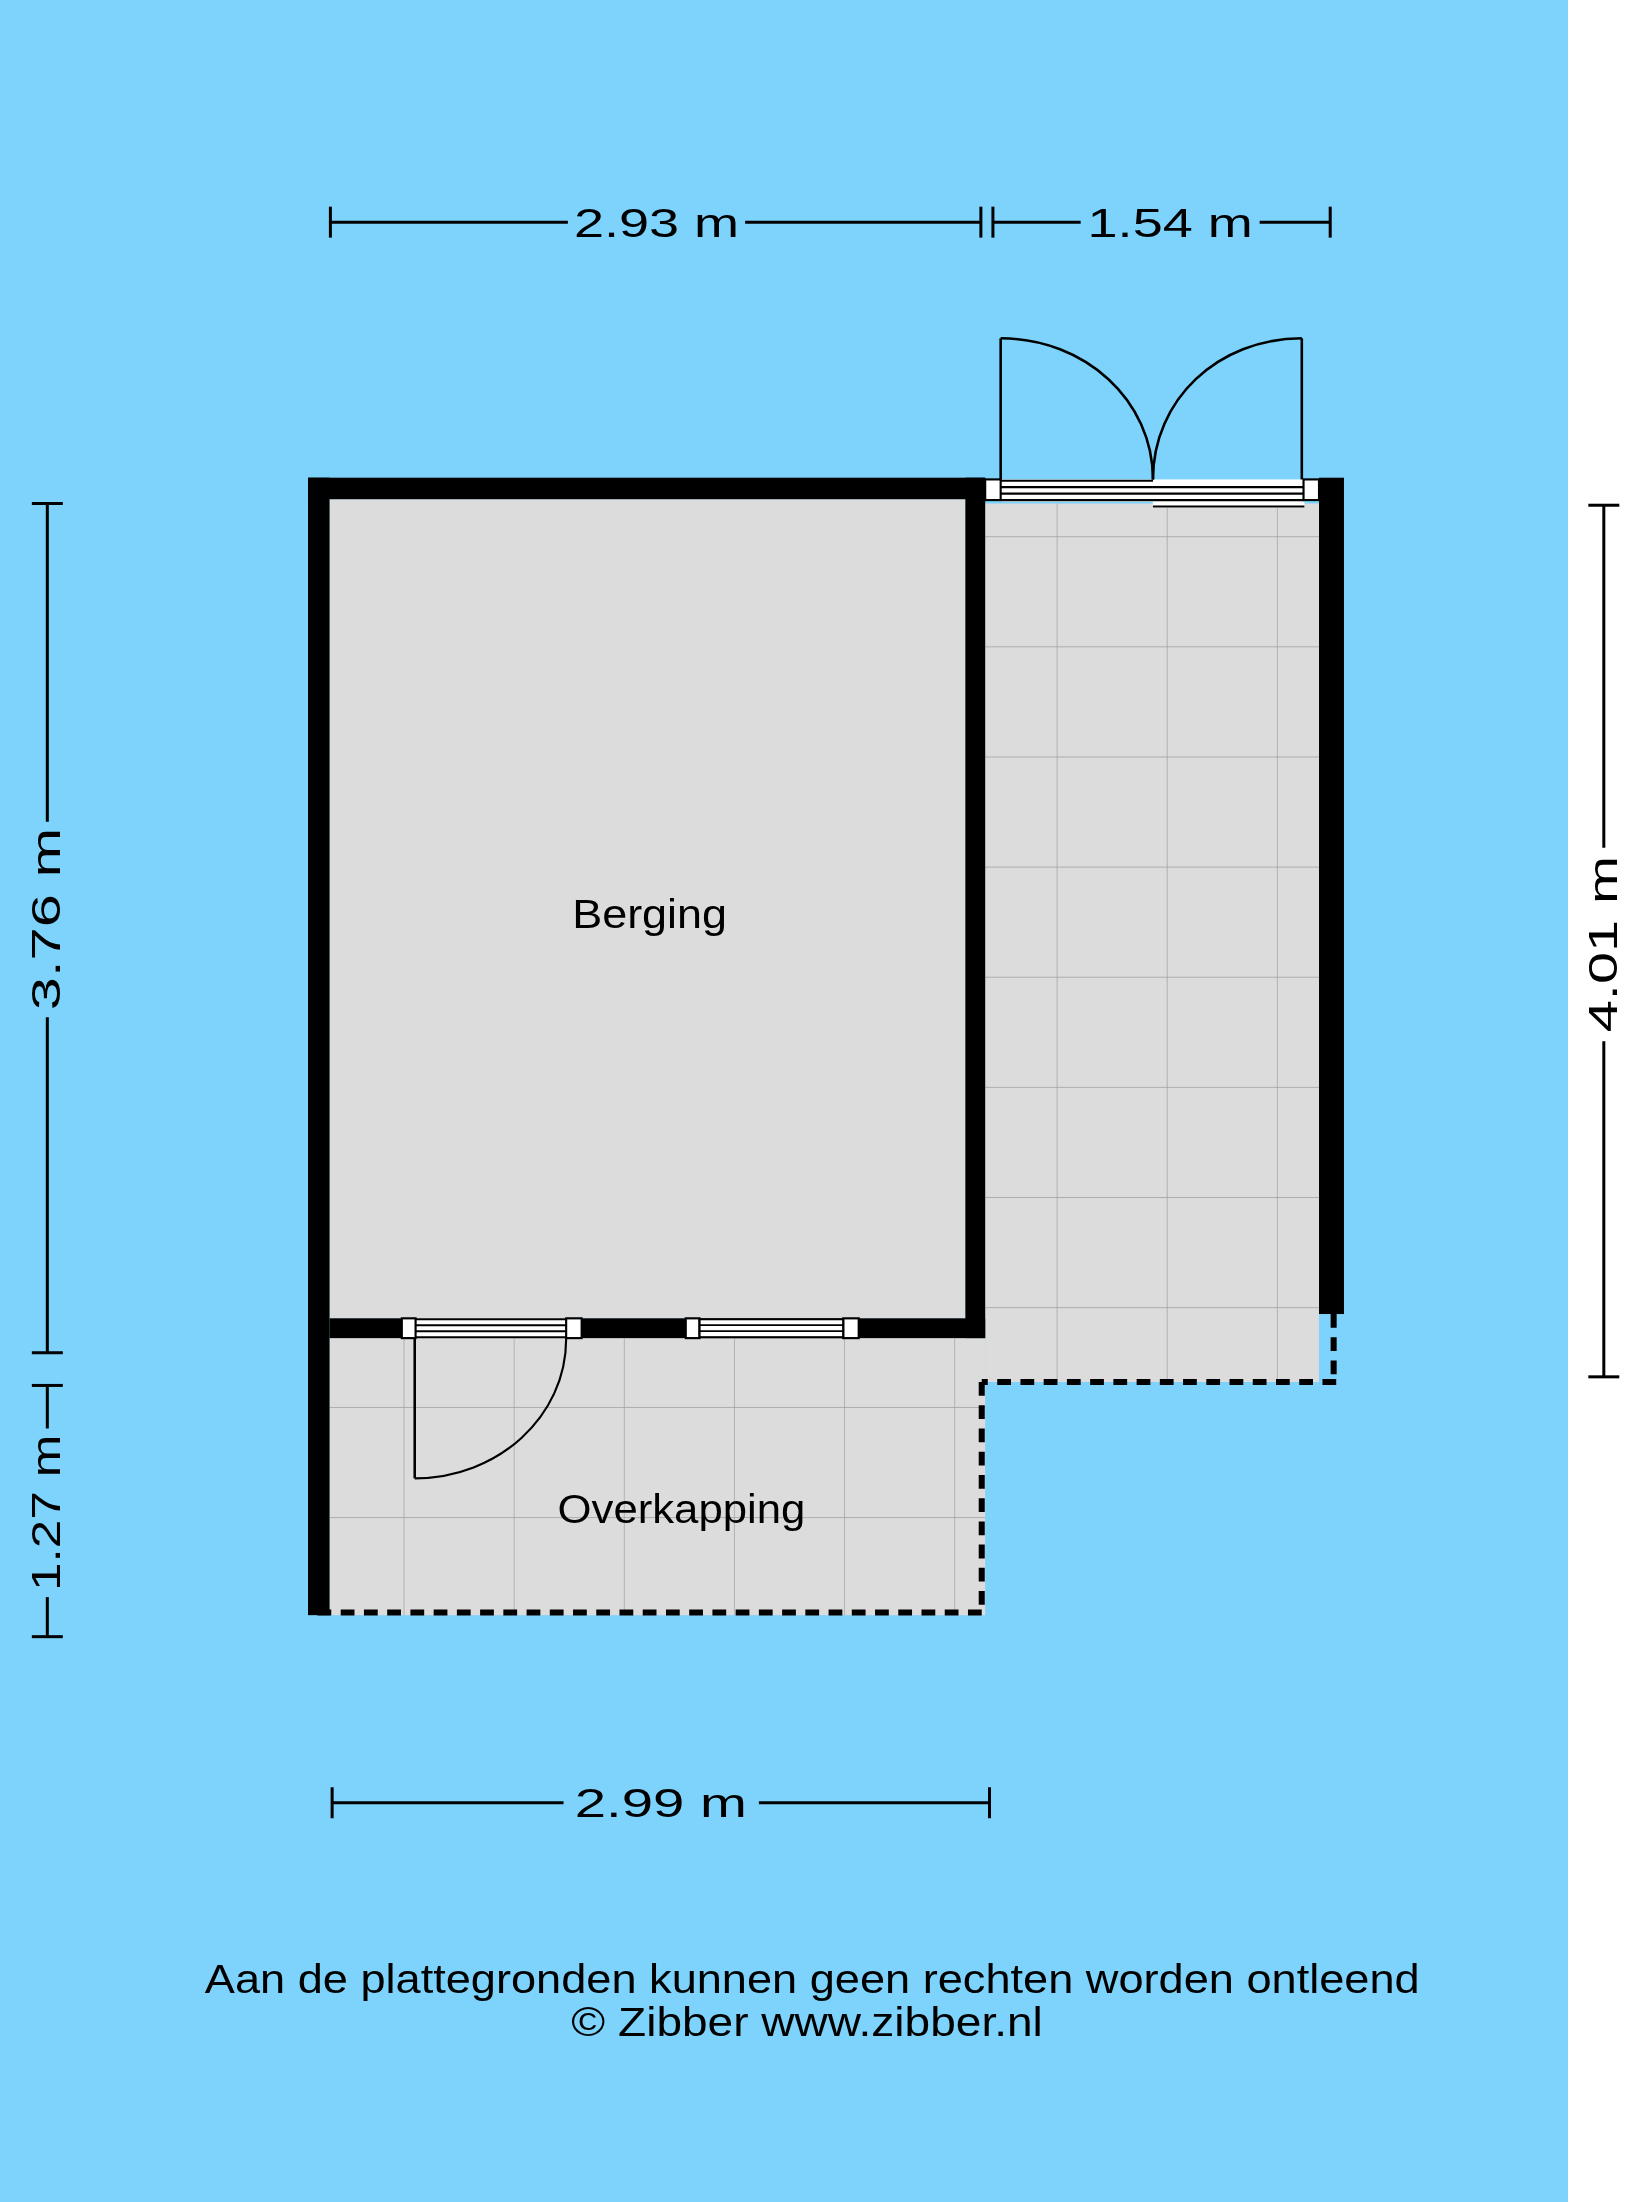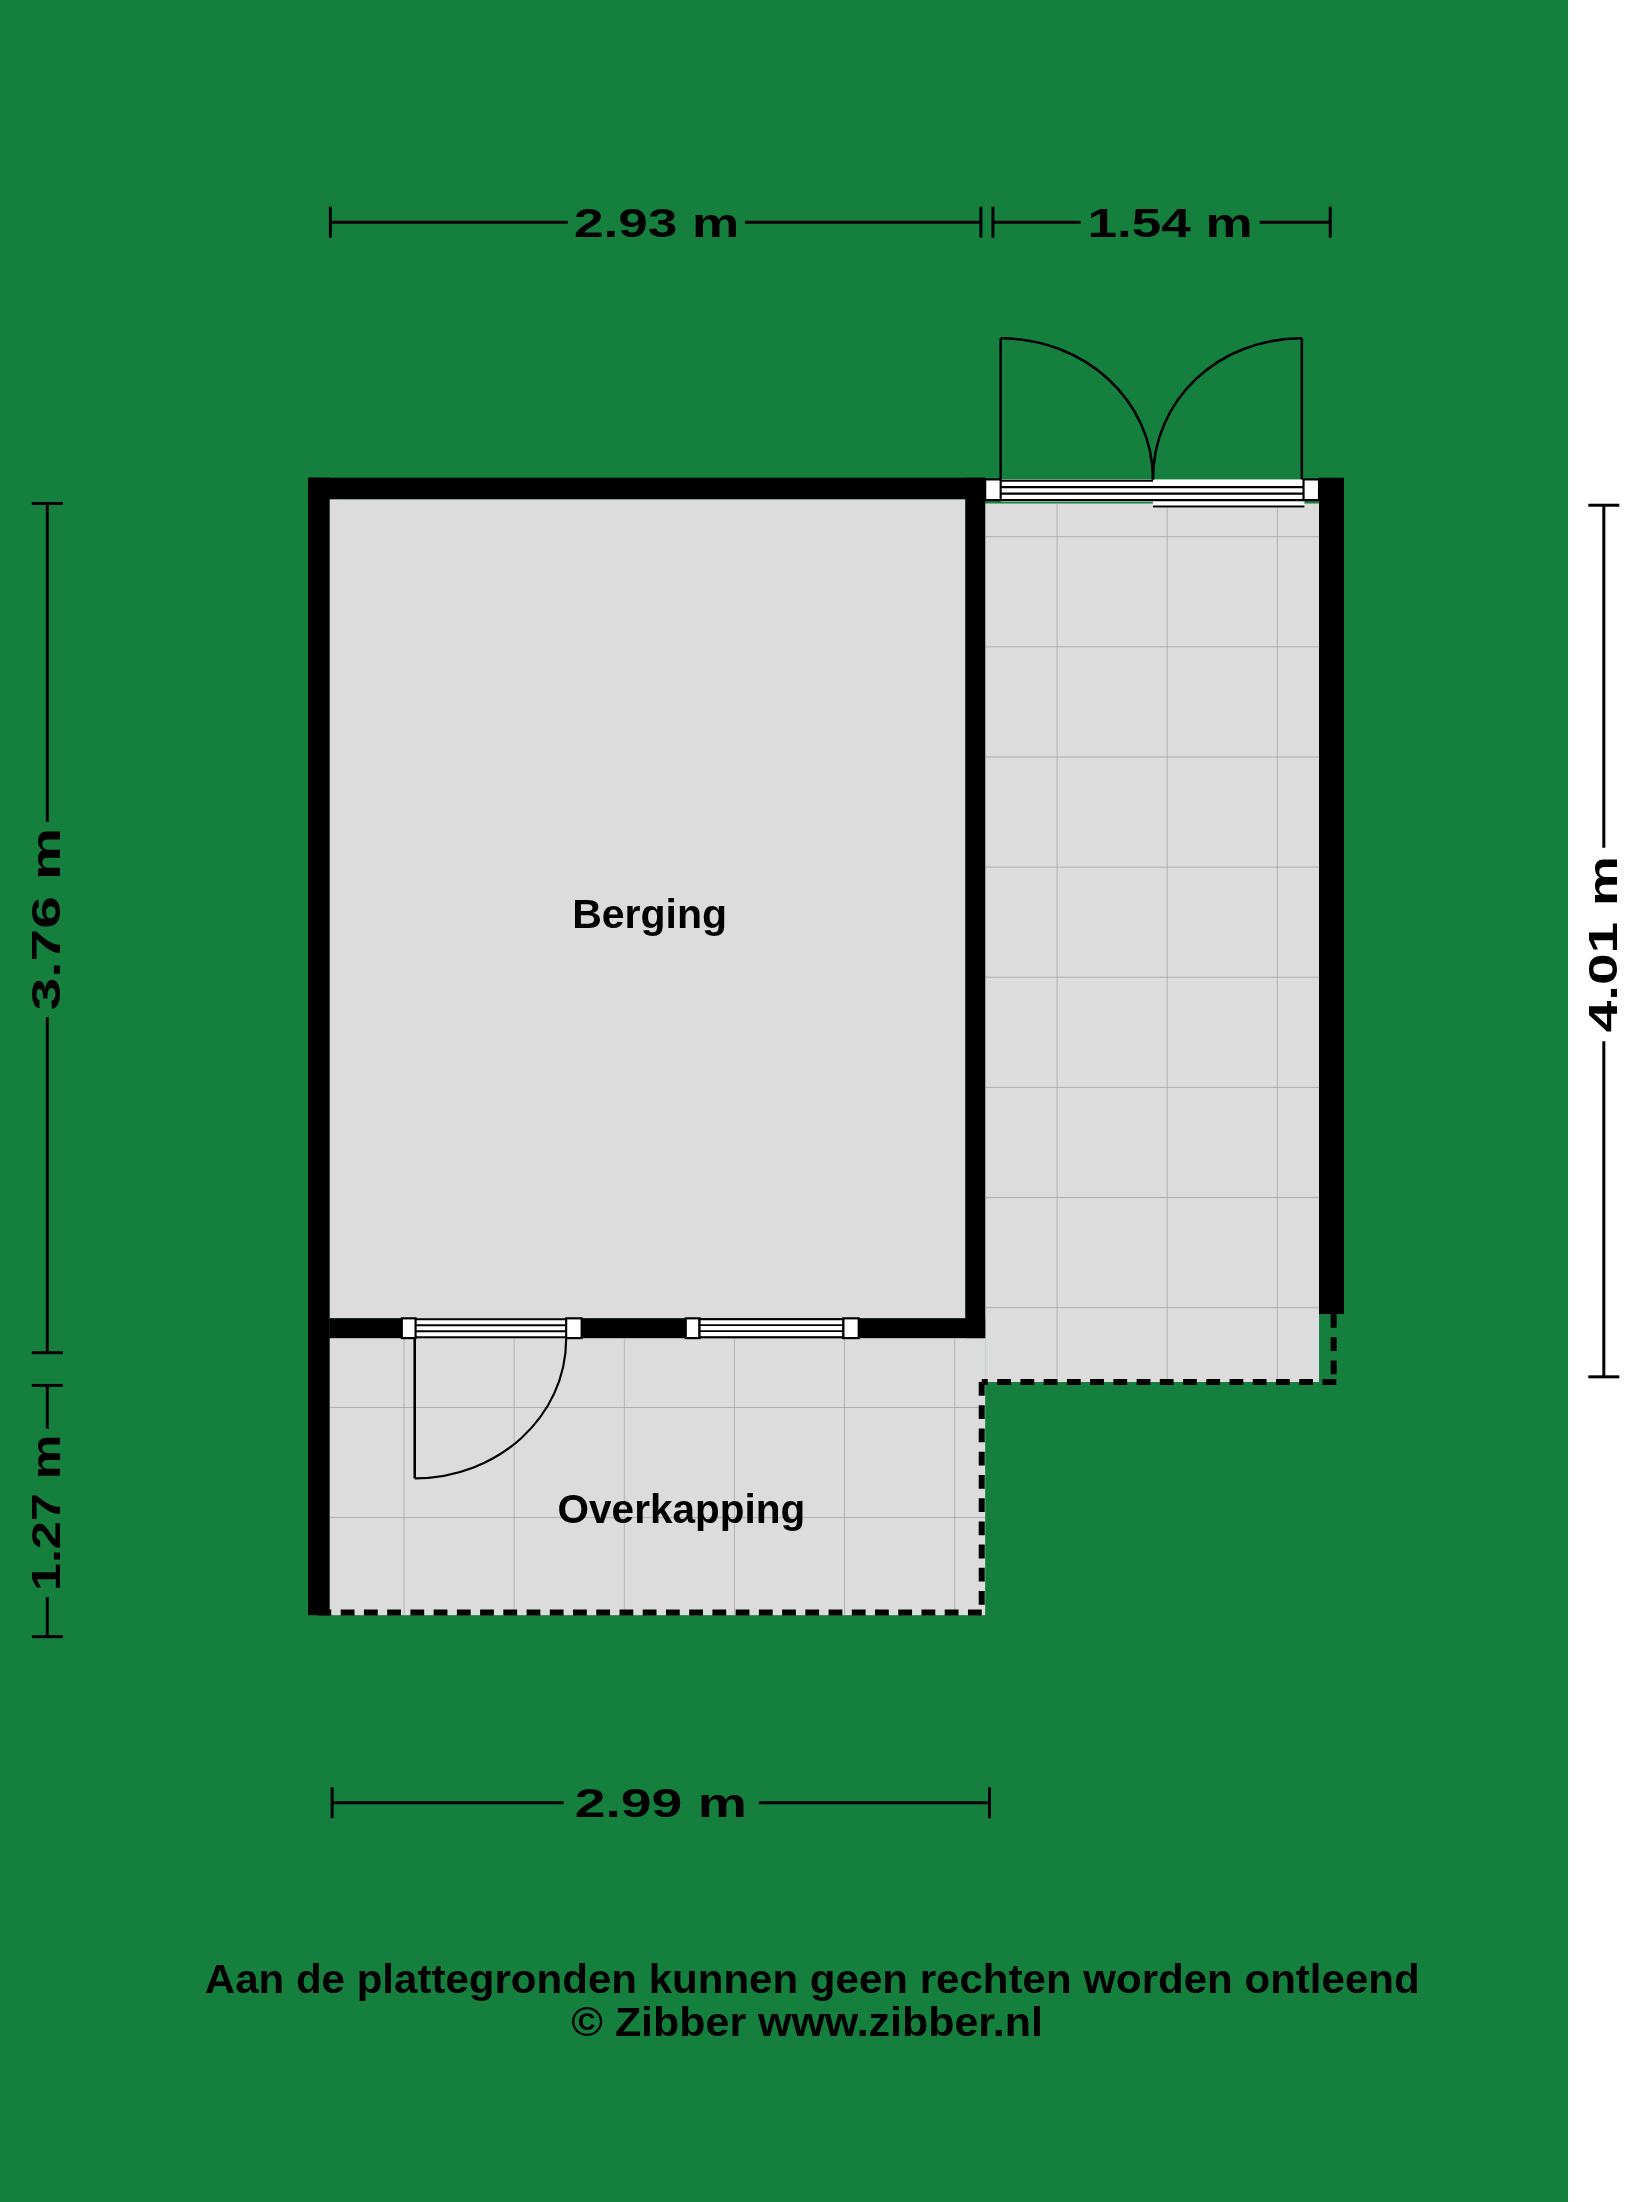--- a/index.html
+++ b/index.html
@@ -3,23 +3,22 @@
 <meta charset="utf-8">
 <style>
   html, body {
     margin: 0;
     padding: 0;
     background: #ffffff;
   }
   .page {
     width: 1568px;
     height: 2203px;
-    background: #15803d;
+    background: #7dd3fc;
     position: relative;
-    font-weight: bold;
   }
   svg { display: block; }
   text {
     font-family: "Liberation Sans", "DejaVu Sans", sans-serif;
     fill: #000000;
   }
   .room-label   { font-size: 48px; }
   .dim-label    { font-size: 48px; }
   .footer-text  { font-size: 47px; }
 </style>

